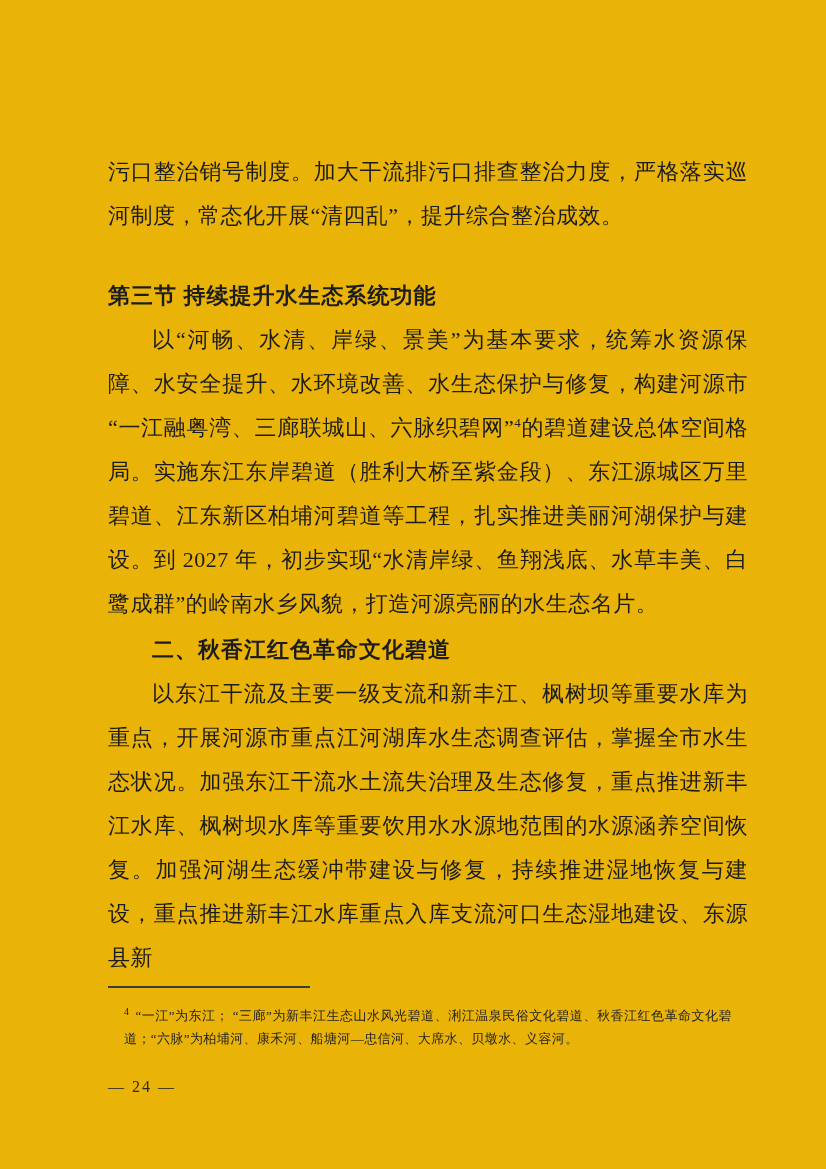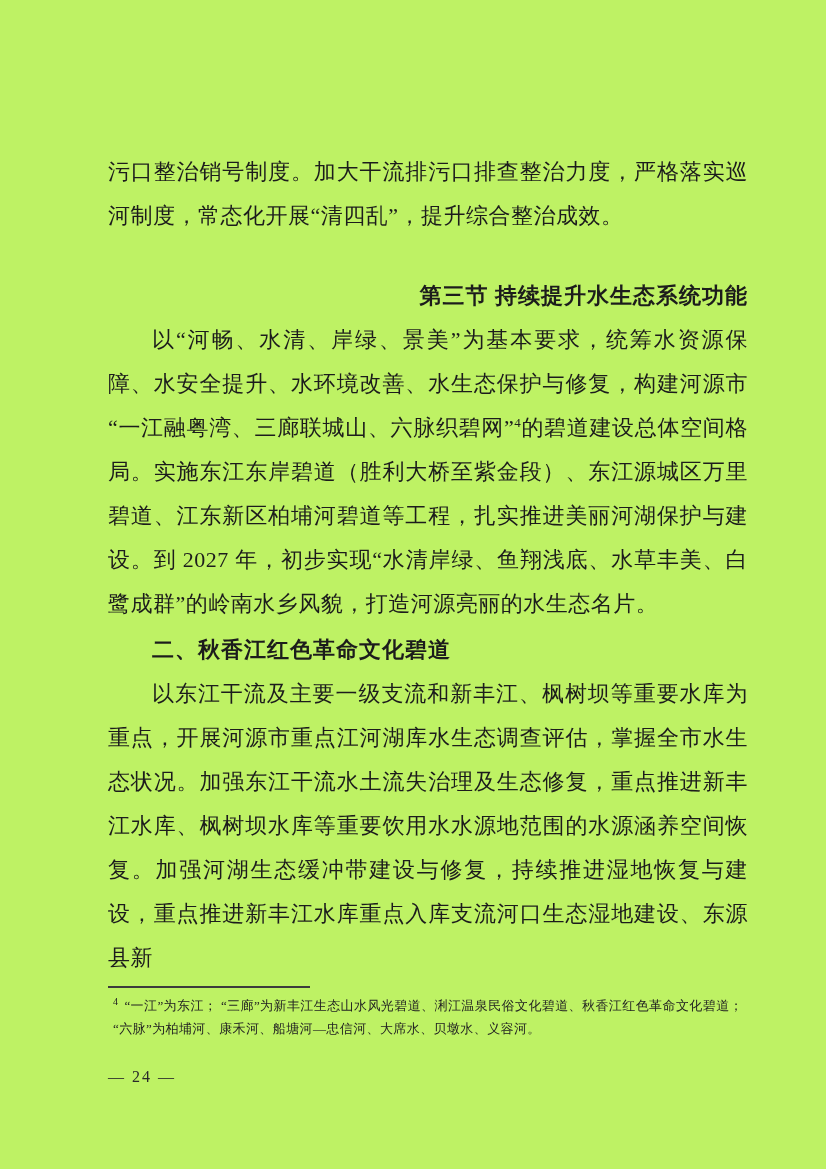--- a/index.html
+++ b/index.html
@@ -5,41 +5,41 @@
   html, body {
     margin: 0;
     padding: 0;
     background: #ffffff;
   }
   .page {
     position: relative;
     width: 826px;
     height: 1169px;
     margin: 0 auto;
-    background: #bef264;
+    background: #eab308;
     box-sizing: border-box;
     padding: 150px 78px 0 108px;
     color: #1c1c1c;
     font-family: "Liberation Serif", "DejaVu Serif", serif;
     overflow: hidden;
   }
   .para {
     margin: 0;
     font-size: 22px;
     line-height: 44px;
     text-align: justify;
     text-justify: inter-character;
     letter-spacing: 0.5px;
   }
   .para.indent { text-indent: 2em; }
   .section-heading {
     margin: 36px 0 0 0;
     font-size: 22px;
     line-height: 44px;
-    text-align: right;
+    text-align: left;
     font-weight: 600;
     letter-spacing: 1px;
   }
   .sub-heading {
     margin: 2px 0 0 0;
     font-size: 22px;
     line-height: 44px;
     text-indent: 2em;
     font-weight: 700;
     font-family: "Liberation Sans", "DejaVu Sans", sans-serif;
@@ -53,21 +53,21 @@
   .footnote-block {
     margin-top: 6px;
   }
   .footnote-rule {
     width: 202px;
     height: 0;
     border-top: 2px solid #3c3c3c;
     margin: 0 0 6px 0;
   }
   .footnote-text {
-    margin: 5px;
+    margin: 16px;
     font-size: 13px;
     line-height: 23px;
     text-align: justify;
     text-justify: inter-character;
     letter-spacing: 0.4px;
     color: #222222;
   }
   .footnote-text sup {
     font-size: 10px;
     vertical-align: super;

